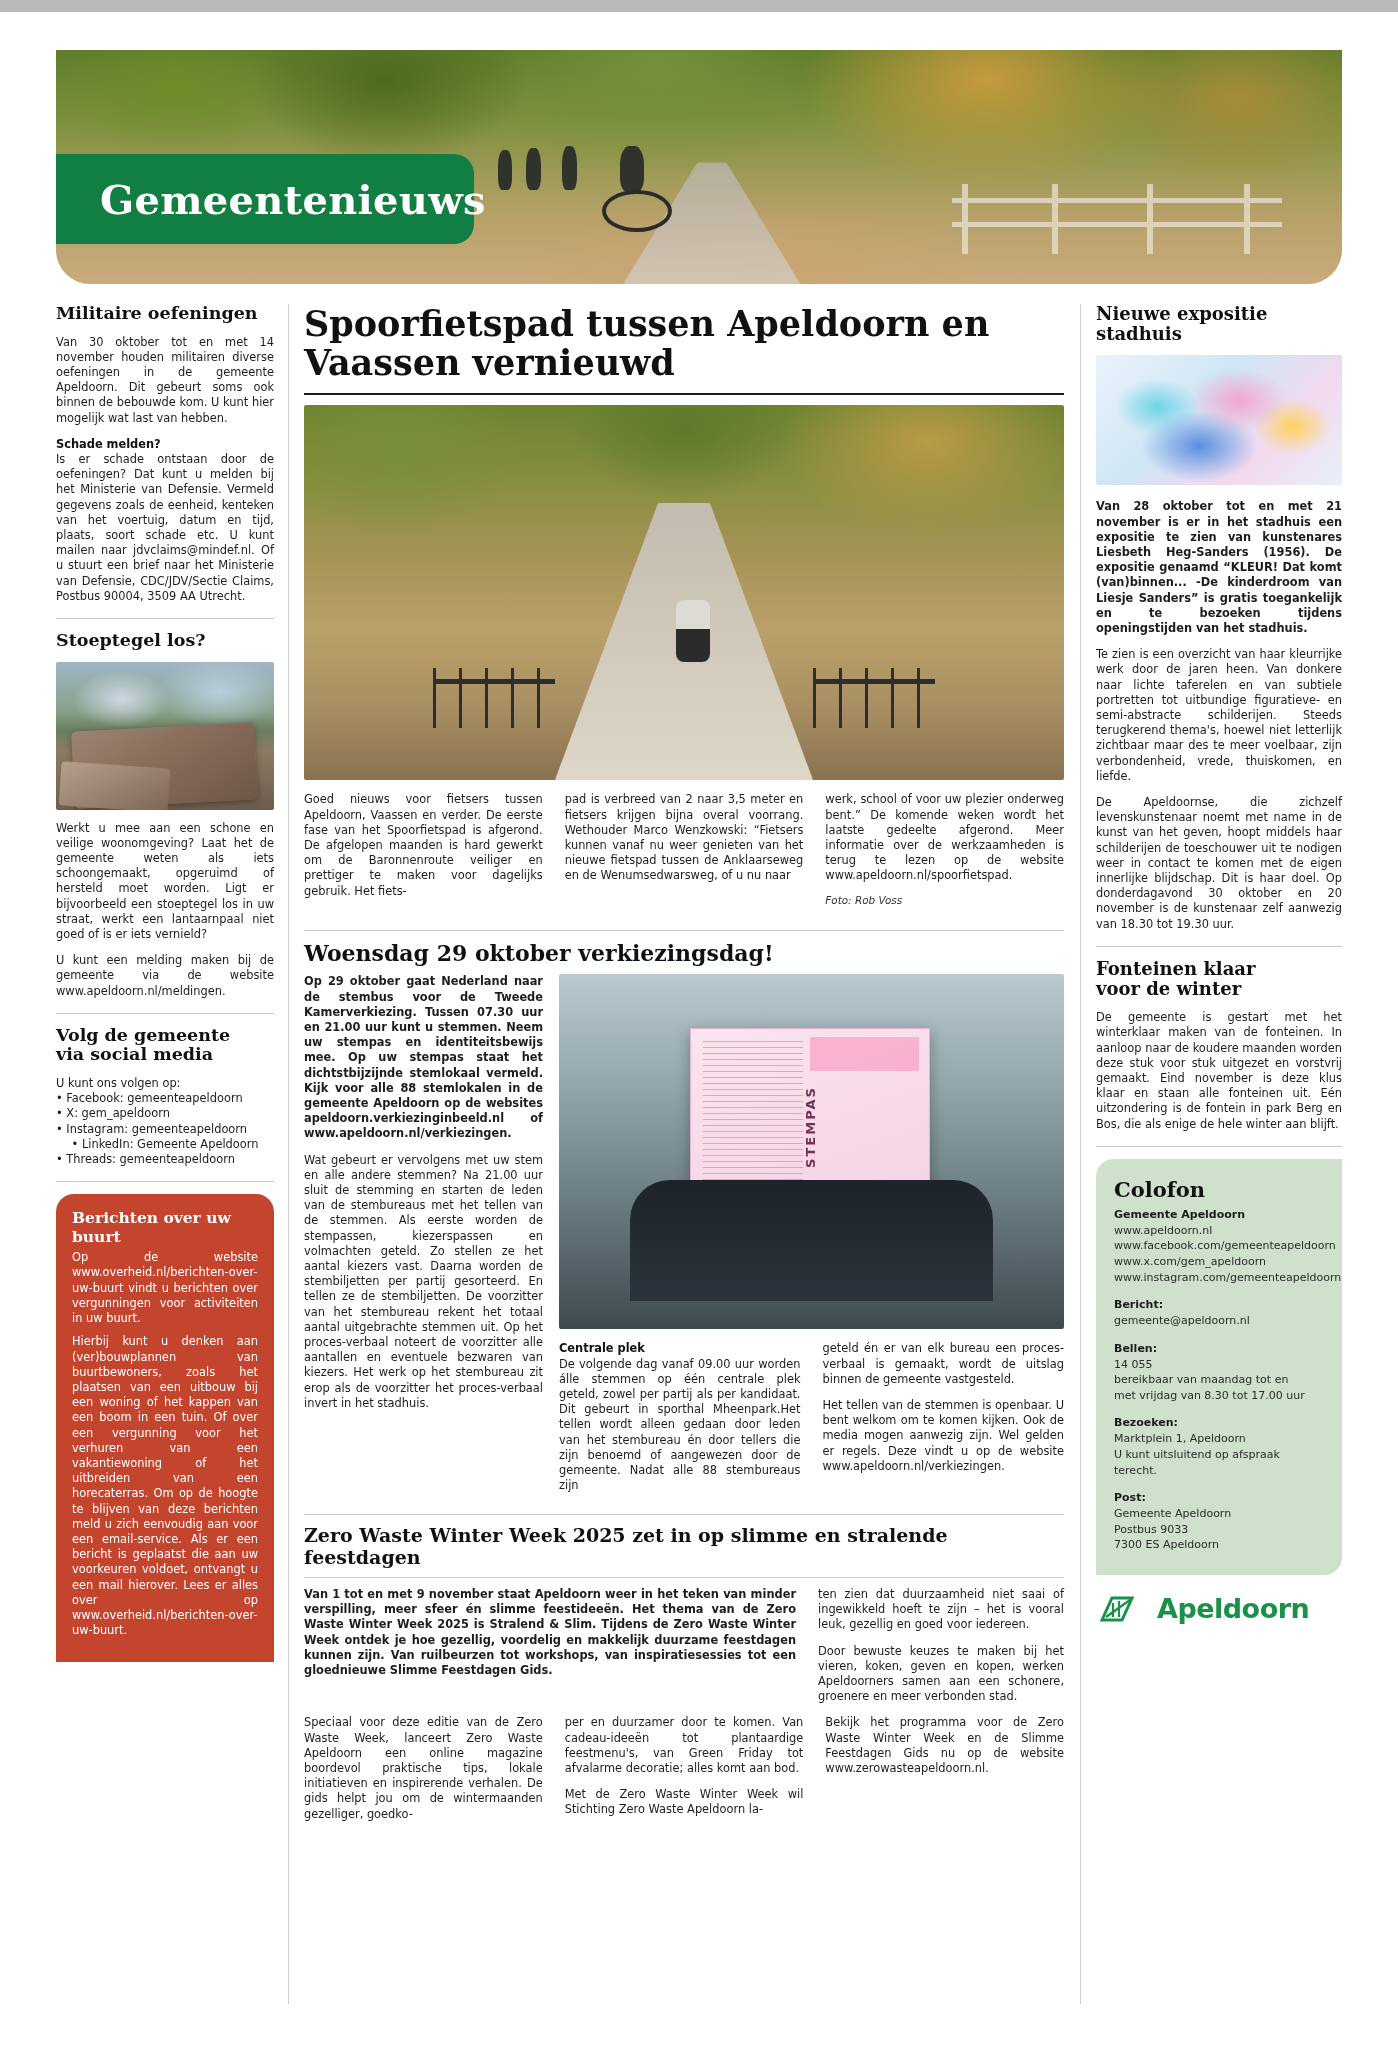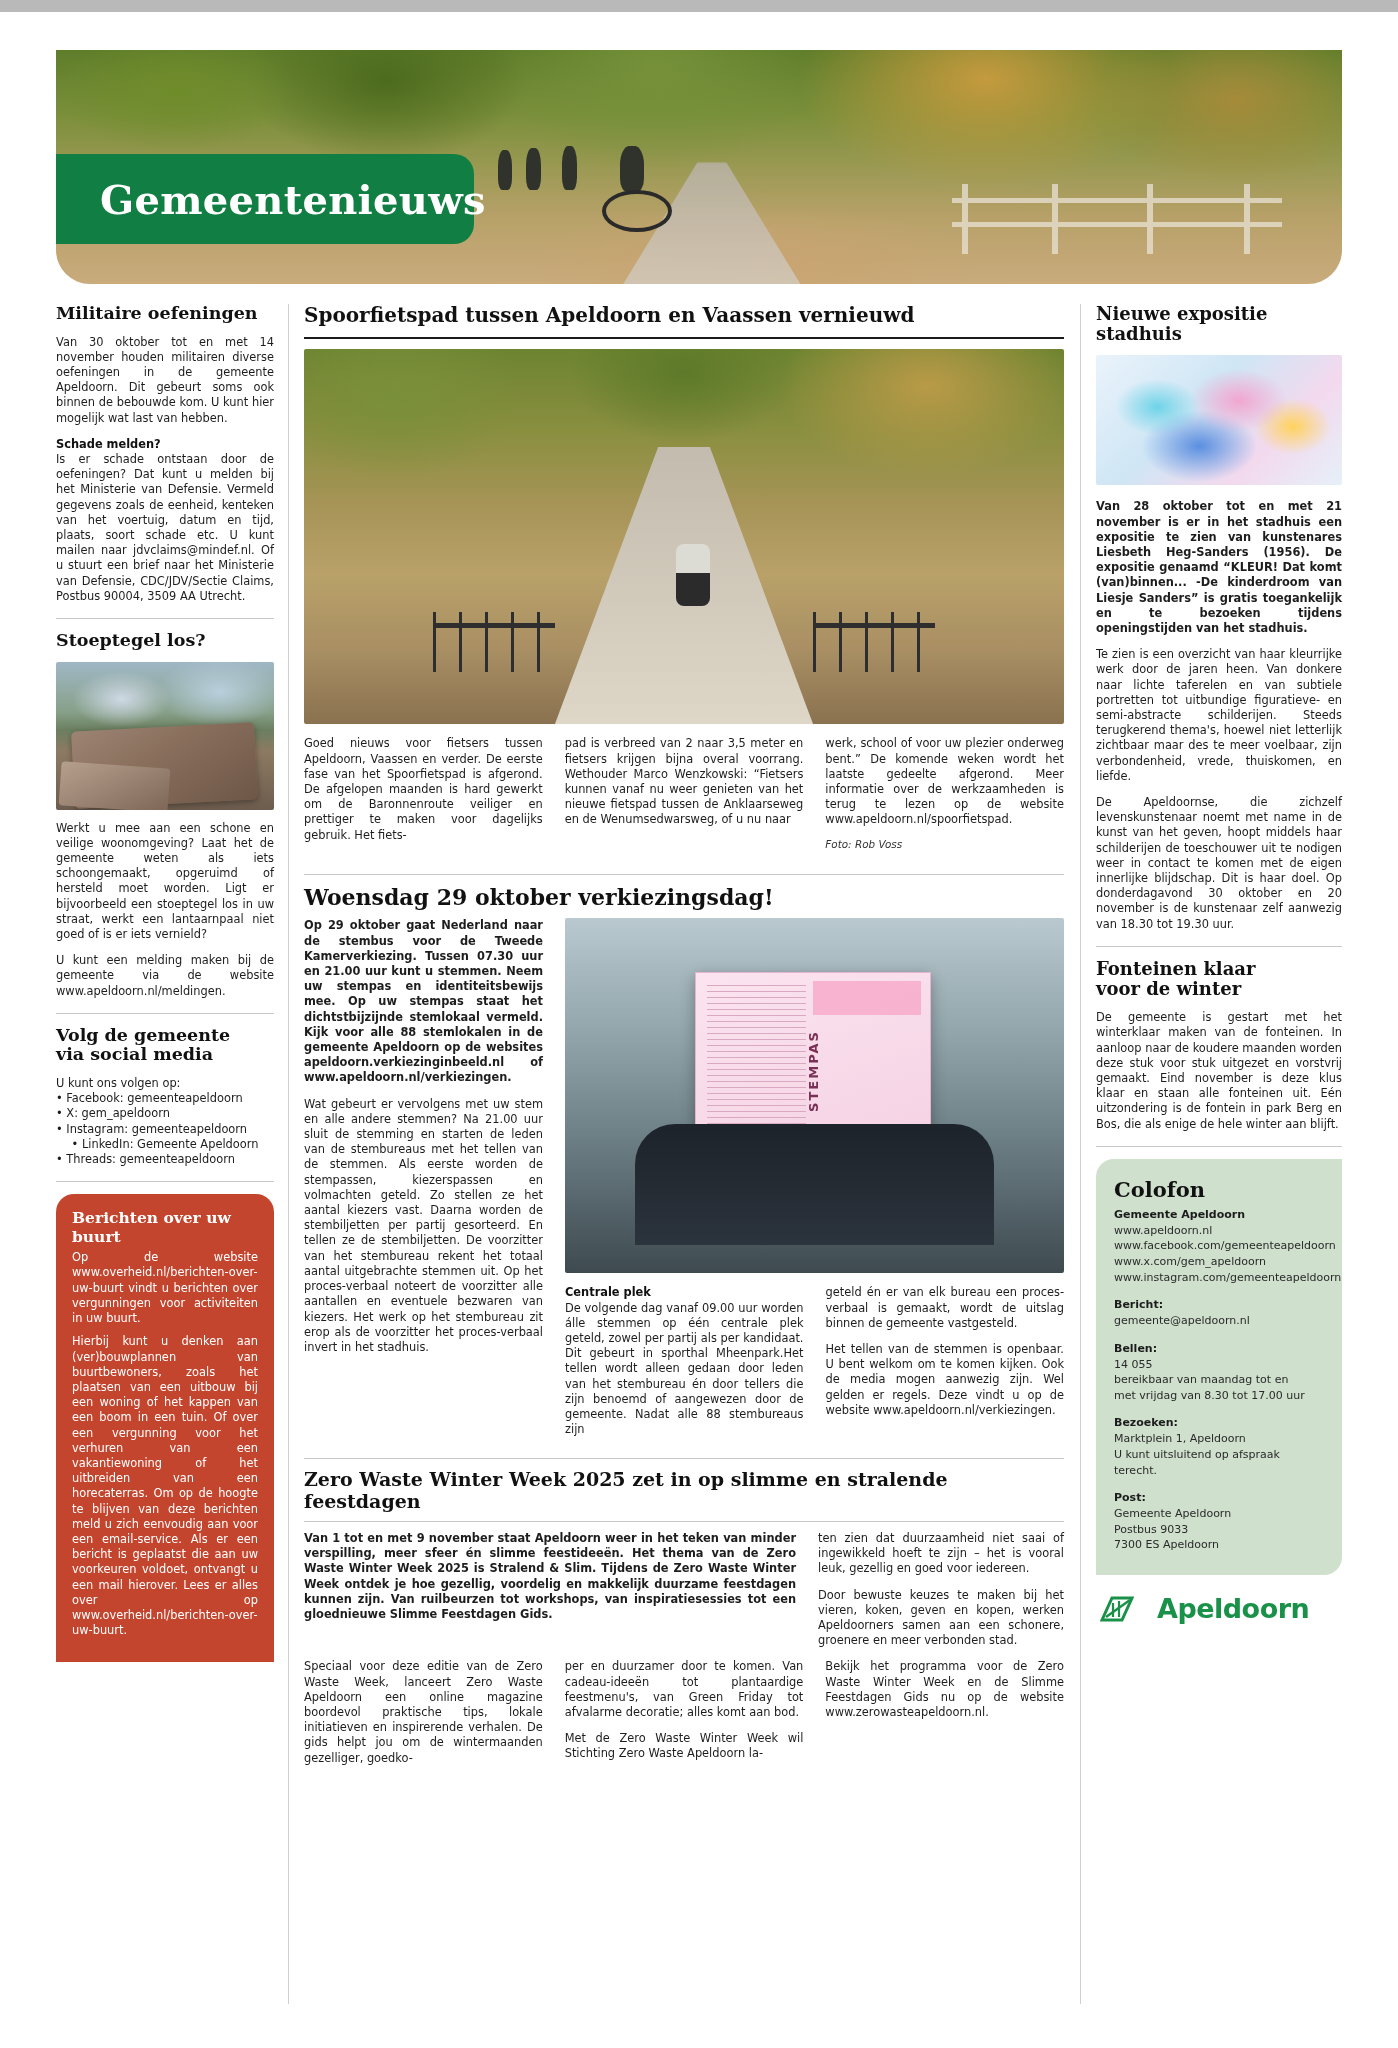--- a/index.html
+++ b/index.html
@@ -197,21 +197,21 @@
       <div class="redbox">
         <h3>Berichten over uw buurt</h3>
         <p>Op de website www.overheid.nl/berichten-over-uw-buurt vindt u berichten over vergunningen voor activiteiten in uw buurt.</p>
         <p>Hierbij kunt u denken aan (ver)bouwplannen van buurtbewoners, zoals het plaatsen van een uitbouw bij een woning of het kappen van een boom in een tuin. Of over een vergunning voor het verhuren van een vakantiewoning of het uitbreiden van een horecaterras. Om op de hoogte te blijven van deze berichten meld u zich eenvoudig aan voor een email-service. Als er een bericht is geplaatst die aan uw voorkeuren voldoet, ontvangt u een mail hierover. Lees er alles over op www.overheid.nl/berichten-over-uw-buurt.</p>
       </div>
     </div>
 
     <div class="col-mid">
 
       <div>
-        <h1 class="sec-h" style="font-size:20px;margin:0 0 11px 0;">Spoorfietspad tussen Apeldoorn en Vaassen vernieuwd</h1>
+        <h1 class="sec-h" style="font-size:35px;margin:0 0 11px 0;">Spoorfietspad tussen Apeldoorn en Vaassen vernieuwd</h1>
         <div class="rule-thick" style="margin:0 0 10px 0;height:2px;background:#1a1a1a;"></div>
         <div class="photo ph-hero">
           <div class="path"></div>
           <div class="rail l"></div>
           <div class="rail r"></div>
           <div class="rider"></div>
         </div>
         <div style="height:12px"></div>
         <div class="mid-3">
           <div>
@@ -224,21 +224,21 @@
             <p class="body-t" style="margin-bottom:4px">werk, school of voor uw plezier onderweg bent.” De komende weken wordt het laatste gedeelte afgerond. Meer informatie over de werkzaamheden is terug te lezen op de website www.apeldoorn.nl/spoorfietspad.</p>
             <p class="caption">Foto: Rob Voss</p>
           </div>
         </div>
       </div>
 
       <div class="rule" style="margin:12px 0 10px 0"></div>
 
       <div>
         <h1 class="sec-h" style="font-size:22px;margin:0 0 9px 0;">Woensdag 29 oktober verkiezingsdag!</h1>
-        <div style="display:flex;gap:22px;">
+        <div style="display:flex;gap:16px;">
           <div style="width:239px;">
             <p class="body-t b">Op 29 oktober gaat Nederland naar de stembus voor de Tweede Kamerverkiezing. Tussen 07.30 uur en 21.00 uur kunt u stemmen. Neem uw stempas en identiteitsbewijs mee. Op uw stempas staat het dichtstbijzijnde stemlokaal vermeld. Kijk voor alle 88 stemlokalen in de gemeente Apeldoorn op de websites apeldoorn.verkiezinginbeeld.nl of www.apeldoorn.nl/verkiezingen.</p>
             <p class="body-t">Wat gebeurt er vervolgens met uw stem en alle andere stemmen? Na 21.00 uur sluit de stemming en starten de leden van de stembureaus met het tellen van de stemmen. Als eerste worden de stempassen, kiezerspassen en volmachten geteld. Zo stellen ze het aantal kiezers vast. Daarna worden de stembiljetten per partij gesorteerd. En tellen ze de stembiljetten. De voorzitter van het stembureau rekent het totaal aantal uitgebrachte stemmen uit. Op het proces-verbaal noteert de voorzitter alle aantallen en eventuele bezwaren van kiezers. Het werk op het stembureau zit erop als de voorzitter het proces-verbaal invert in het stadhuis.</p>
           </div>
           <div style="flex:1;">
             <div class="photo ph-vote">
               <div class="card">
                 <div class="hdr"></div>
                 <div class="lines"></div>
                 <div class="vtext">STEMPAS</div>

